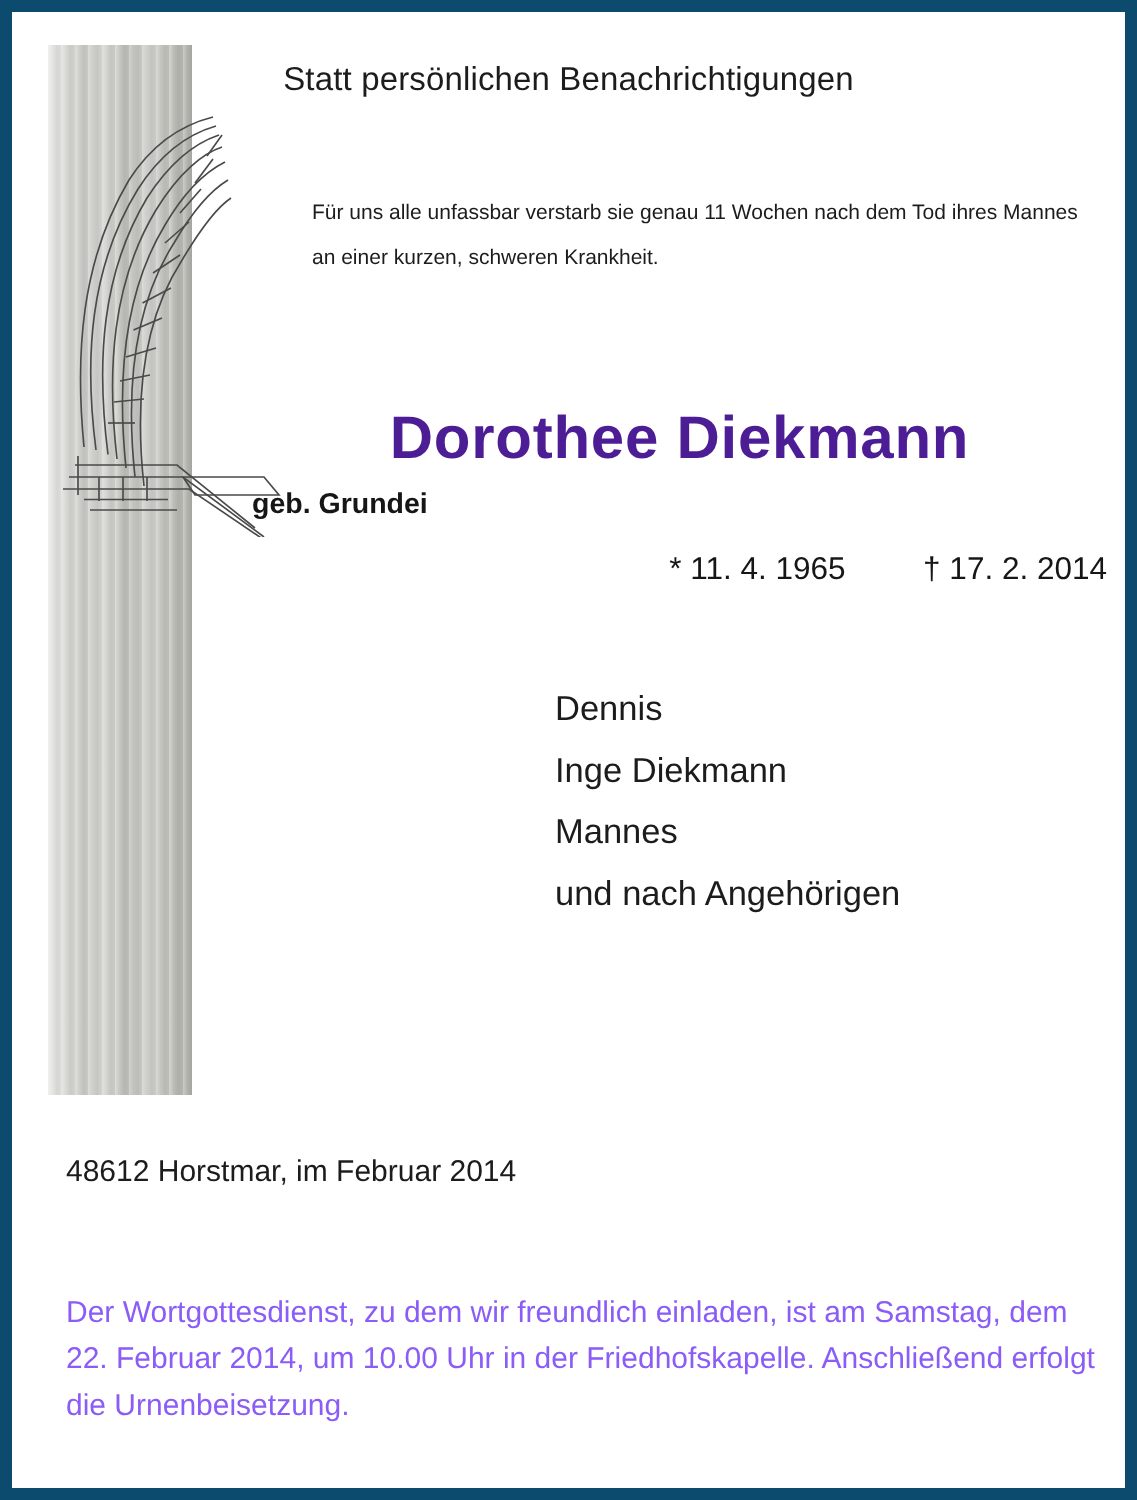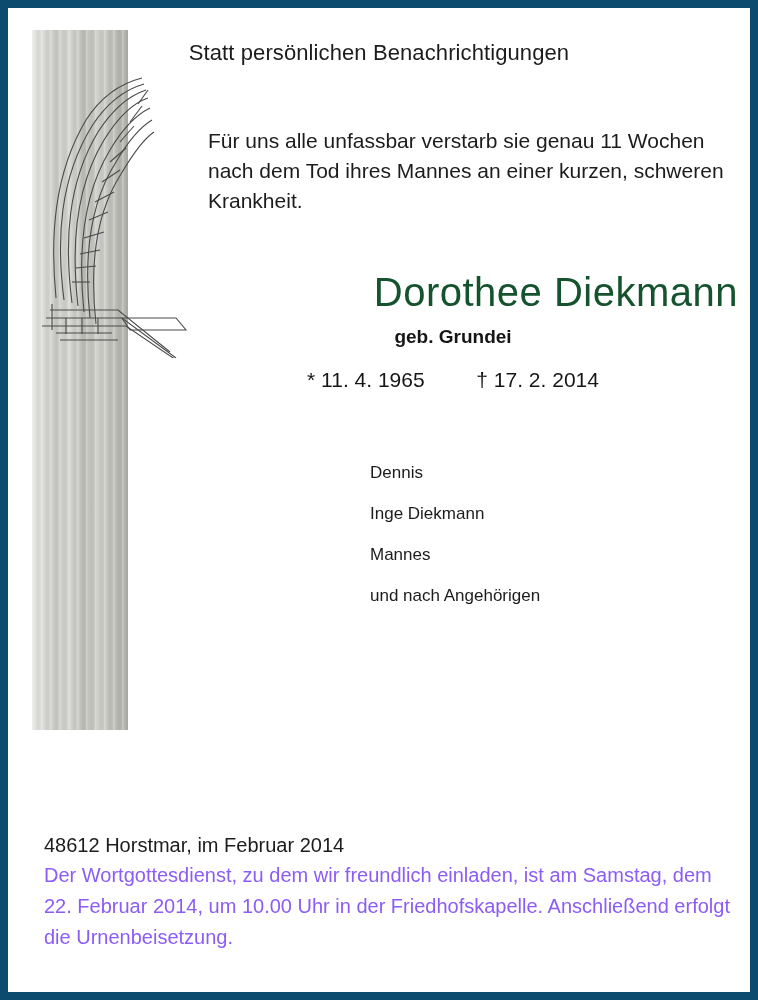--- a/index.html
+++ b/index.html
@@ -85,77 +85,76 @@
     font-size: 22px;
     letter-spacing: 0.1px;
     color: #1c1c1c;
   }
 
   .intro {
     position: absolute;
     left: 200px;
     top: 118px;
     width: 520px;
-    font-size: 21px;
+    font-size: 14px;
     line-height: 30px;
     color: #1c1c1c;
   }
 
   .name {
     position: absolute;
     left: 160px;
     top: 262px;
     width: 570px;
-    text-align: right;
+    text-align: center;
     font-size: 40px;
-    font-weight: 400;
+    font-weight: 700;
     letter-spacing: 0.5px;
-    color: #14532d;
+    color: #4c1d95;
   }
   .maiden {
     position: absolute;
     left: 160px;
     top: 318px;
     width: 570px;
-    text-align: center;
     font-size: 19px;
     font-weight: 600;
     color: #161616;
   }
   .dates {
     position: absolute;
     left: 160px;
     top: 360px;
     width: 570px;
-    text-align: center;
+    text-align: right;
     font-size: 21px;
     color: #161616;
   }
   .dates .sep {
     display: inline-block;
     width: 40px;
   }
 
   .mourners {
     position: absolute;
     left: 362px;
     top: 444px;
     width: 370px;
   }
   .mourners div {
-    font-size: 17px;
+    font-size: 23px;
     line-height: 41px;
     color: #1c1c1c;
     white-space: nowrap;
   }
 
   .place-date {
     position: absolute;
     left: 36px;
-    top: 826px;
+    top: 762px;
     font-size: 20px;
     color: #1c1c1c;
   }
 
   .service {
     position: absolute;
     left: 36px;
     top: 852px;
     width: 690px;
     font-size: 20px;

